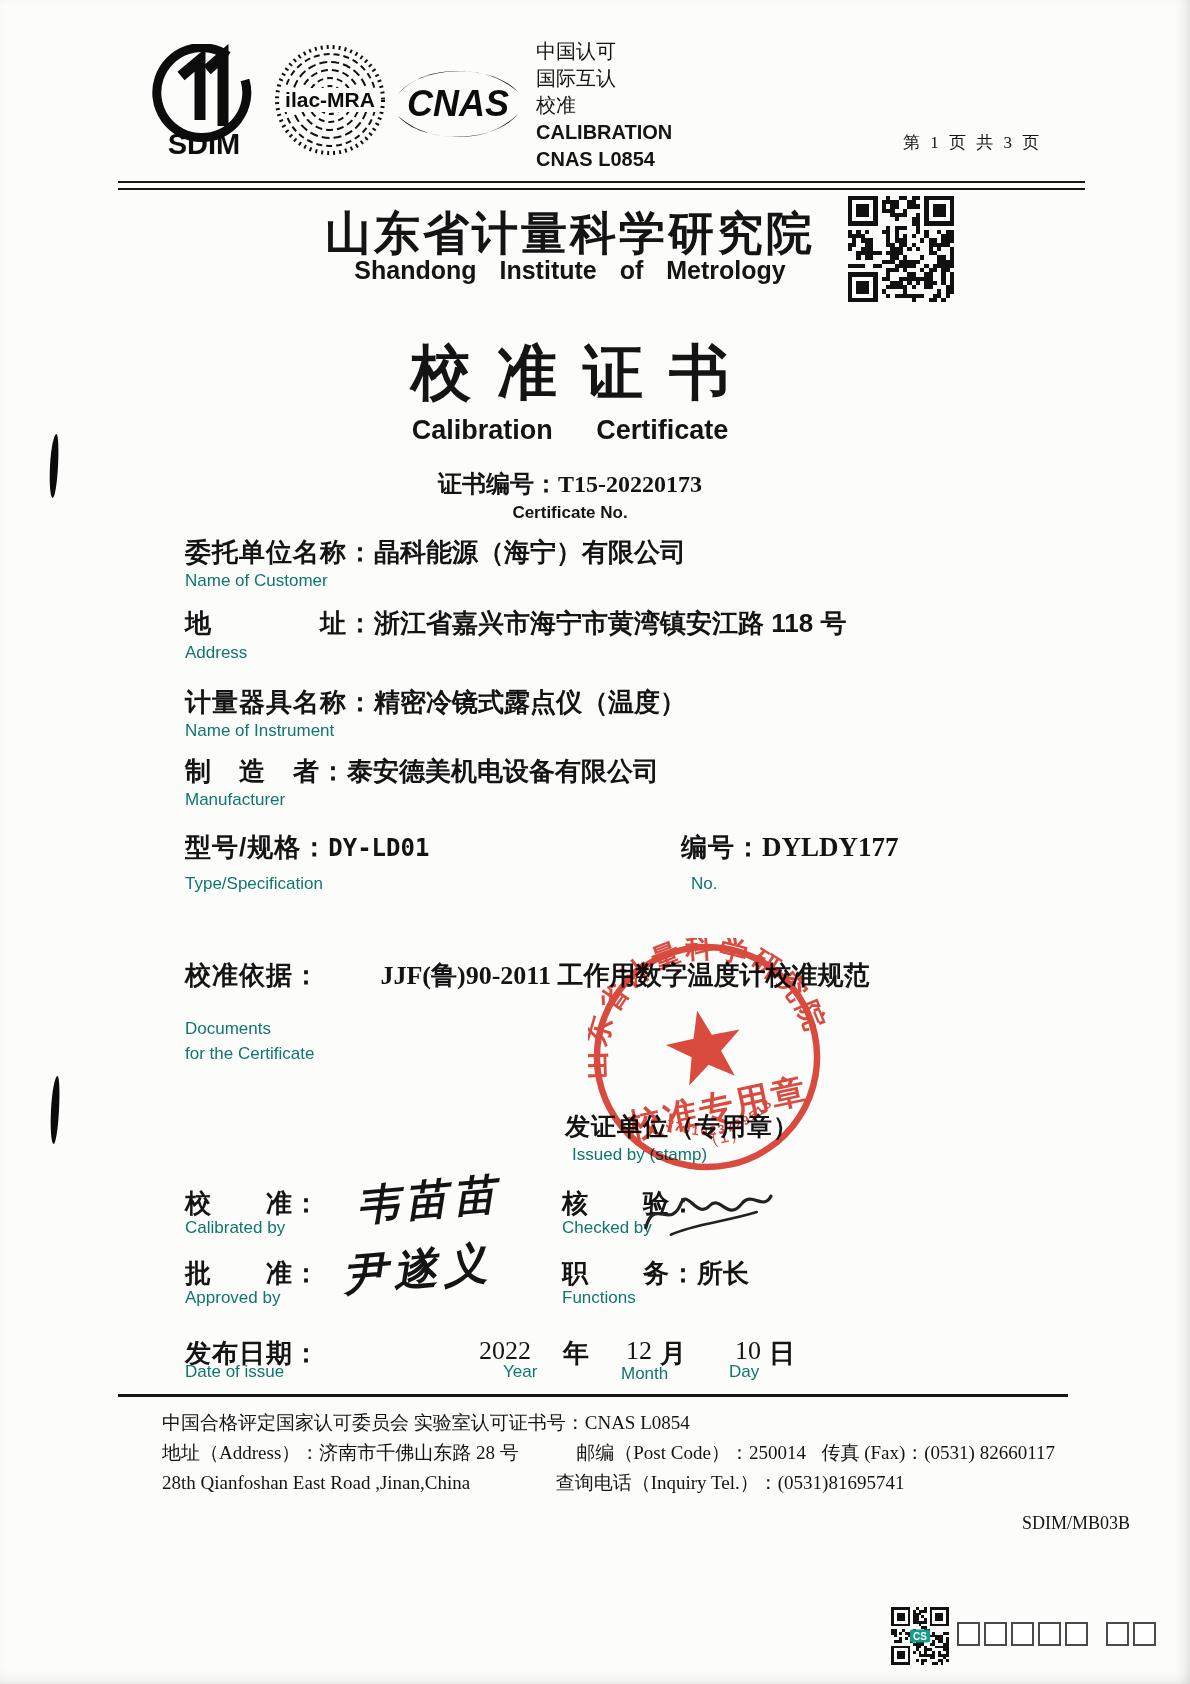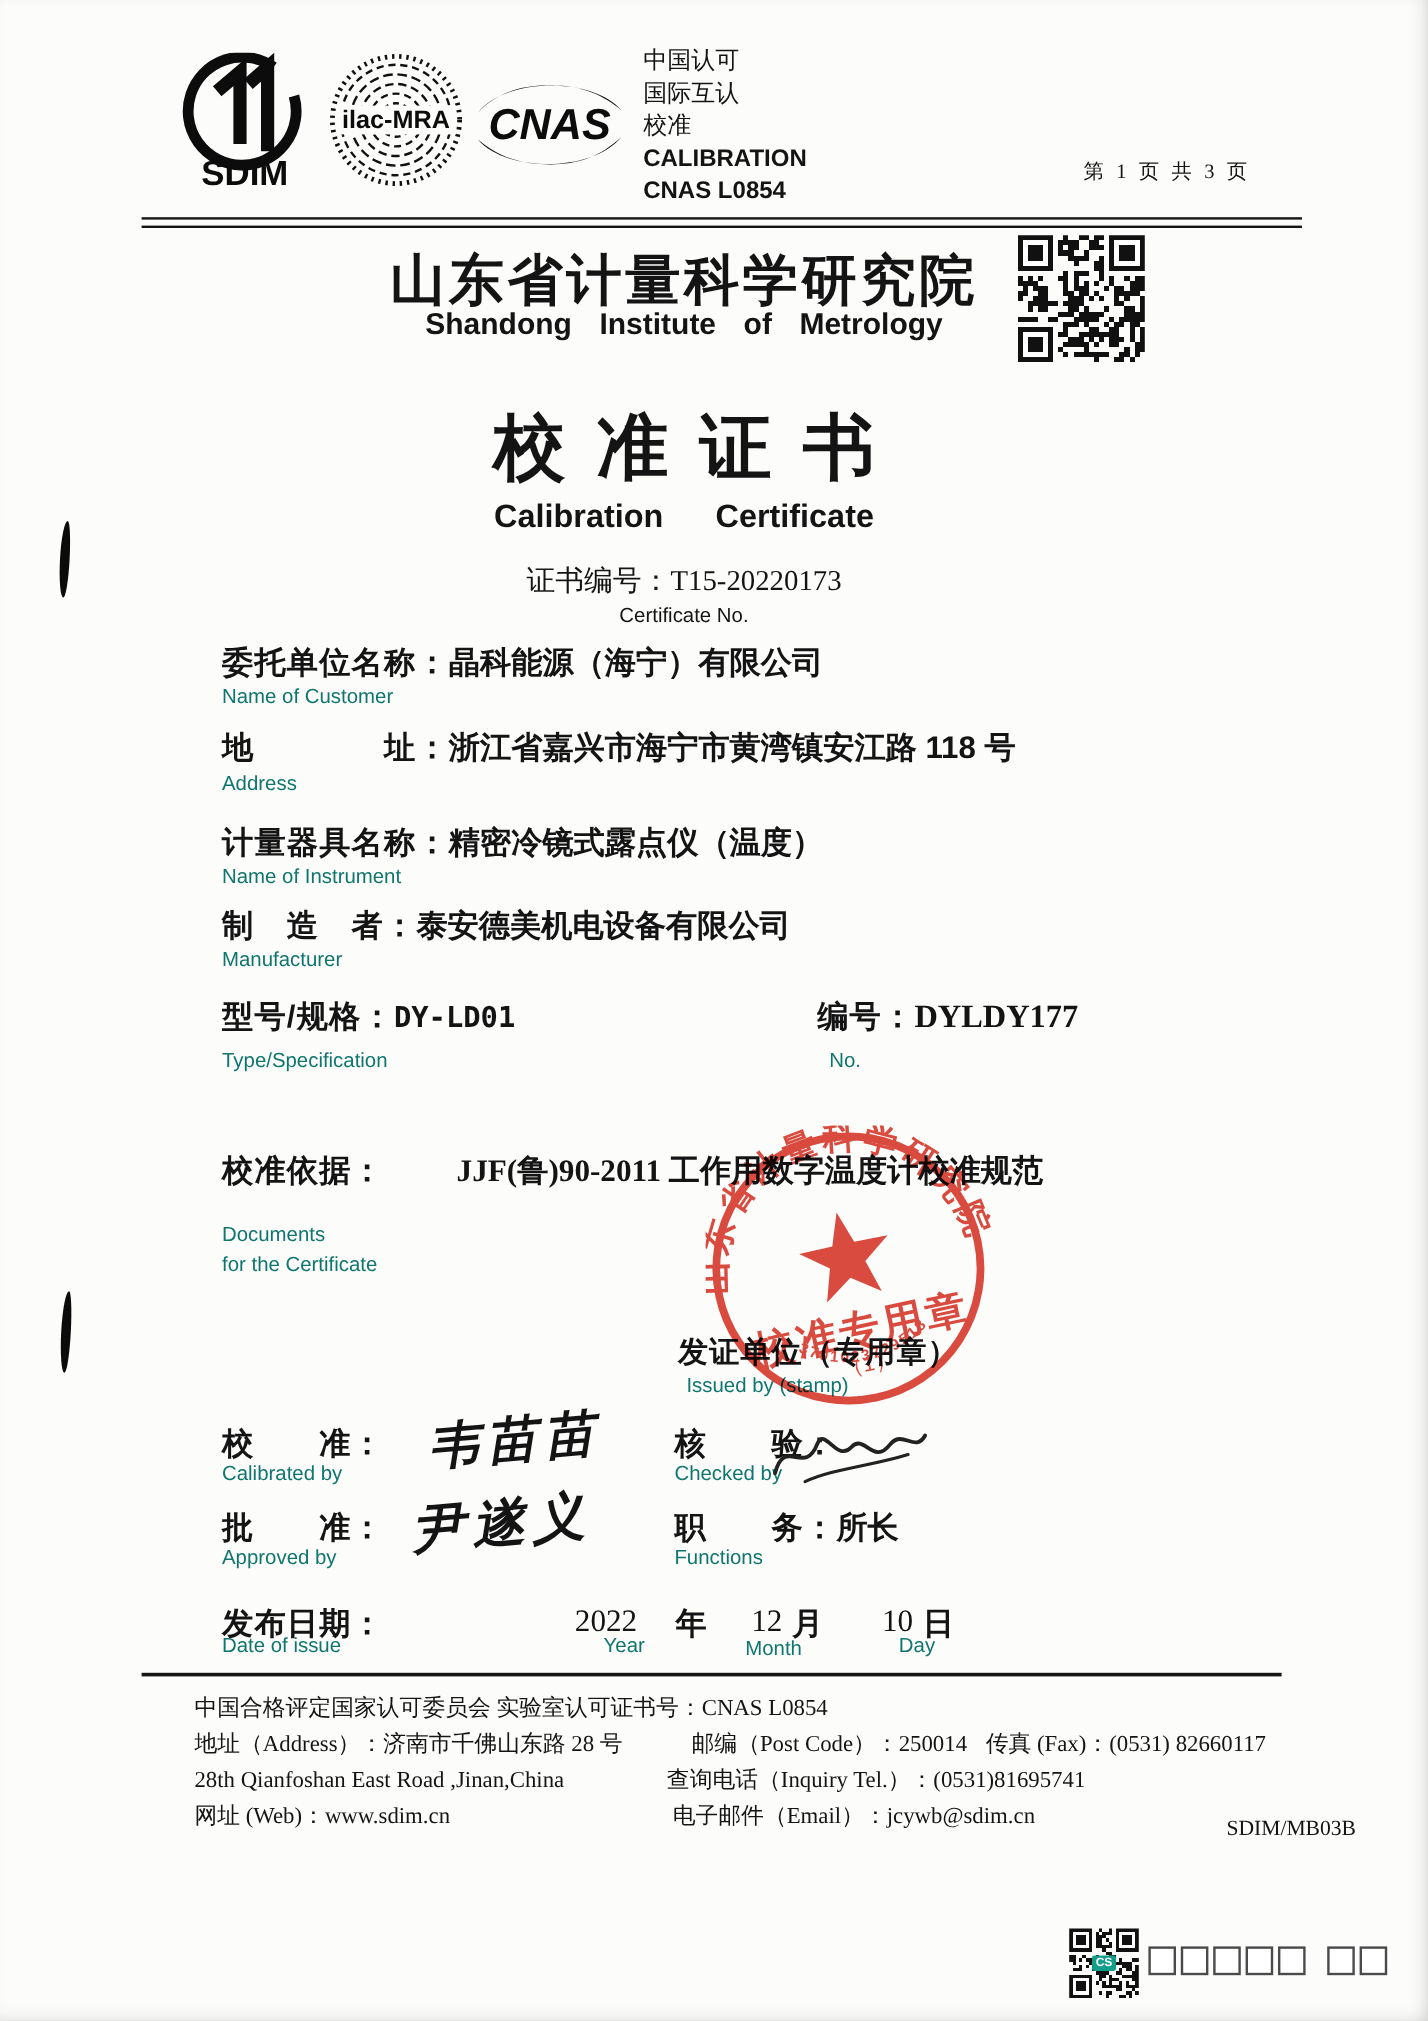--- a/index.html
+++ b/index.html
@@ -5,21 +5,21 @@
   html,body{margin:0;padding:0;background:#e8e8e8;}
   .page{position:relative;width:1190px;height:1684px;margin:0 auto;background:#fcfcfb;overflow:hidden;
         font-family:"Liberation Sans",sans-serif;color:#141414;
         box-shadow:inset -10px 0 16px -10px rgba(0,0,0,.18), inset 0 -10px 16px -10px rgba(0,0,0,.10);}
   .abs{position:absolute;}
   .lbl{font-weight:bold;font-size:26px;letter-spacing:1px;}
   .val{font-weight:bold;font-size:26px;}
   .sub{font-size:17px;color:#0f766e;}
   .serif{font-family:"Liberation Serif","DejaVu Serif",serif;}
   .mono{font-family:"DejaVu Sans Mono","Liberation Mono",monospace;}
-  .ctr{left:120px;width:900px;text-align:center;}
+  .ctr{left:120px;width:900px;text-align:center;font-weight:bold;}
   .rule-double{left:118px;top:181px;width:967px;height:5px;border-top:2px solid #161616;border-bottom:2px solid #161616;}
   .rule-single{left:118px;top:1394px;width:950px;border-top:3px solid #161616;}
   .acc-line{font-size:20px;line-height:27px;}
   .acc-bold{font-weight:bold;}
   .institute-cn{top:203px;font-size:46px;font-weight:bold;letter-spacing:3px;}
   .institute-en{top:256px;font-size:25px;font-weight:bold;word-spacing:16px;}
   .title-cn{top:333px;font-size:60px;font-weight:bold;letter-spacing:26px;text-indent:26px;}
   .title-en{top:415px;font-size:27px;font-weight:bold;word-spacing:36px;}
   .certno{top:468px;font-size:24px;}
   .certno-sub{top:503px;font-size:17px;}
@@ -395,21 +395,21 @@
     <span class="abs lbl" style="left:378px">年</span>
     <span class="abs serif" style="left:441px;font-size:26px">12</span>
     <span class="abs lbl" style="left:475px">月</span>
     <span class="abs serif" style="left:550px;font-size:26px">10</span>
     <span class="abs lbl" style="left:584px">日</span>
   </div>
   <div class="abs row sub" style="top:1362px">
     <span>Date of issue</span>
     <span class="abs" style="left:318px;top:0">Year</span>
     <span class="abs" style="left:436px;top:2px">Month</span>
-    <span class="abs" style="left:564px;top:0">Day</span>
+    <span class="abs" style="left:544px;top:0">Day</span>
   </div>
 
   <div class="abs rule-single"></div>
 
   <svg class="abs stamp" style="left:588px;top:938px" width="238" height="238" viewBox="0 0 240 240">
     <g transform="rotate(-12 120 120)">
       <circle cx="120" cy="120" r="111" fill="none" stroke="#d8372b" stroke-width="6.5"></circle>
       <path id="stamp-arc-top" d="M 26 168 A 104 104 0 1 1 214 168" fill="none"></path>
       <text fill="#d8372b" font-size="28" font-weight="bold" letter-spacing="4" font-family="Liberation Sans, sans-serif">
         <textPath href="#stamp-arc-top" startOffset="50%" text-anchor="middle">山东省计量科学研究院</textPath>
@@ -429,25 +429,20 @@
     <span>地址（Address）：</span><span>济南市千佛山东路 28 号</span>
     <span style="display:inline-block;width:48px"></span>
     <span>邮编（Post Code）：</span><span>250014</span>
     <span style="display:inline-block;width:6px"></span>
     <span>传真 (Fax)：</span><span>(0531) 82660117</span>
   </div>
   <div class="abs footer-line" style="left:162px;top:1470px">
     <span>28th Qianfoshan East Road ,Jinan,China</span>
     <span style="display:inline-block;width:76px"></span>
     <span>查询电话（Inquiry Tel.）：</span><span>(0531)81695741</span>
-  </div>
-  <div class="abs footer-line" style="left:162px;top:1500px">
-    <span>网址 (Web)：</span><span>www.sdim.cn</span>
-    <span style="display:inline-block;width:176px"></span>
-    <span>电子邮件（Email）：</span><span>jcywb@sdim.cn</span>
   </div>
 
   <div class="abs serif" style="left:1022px;top:1513px;font-size:18px">SDIM/MB03B</div>
 
   <div class="abs" style="left: 891px; top: 1607px; width: 58px; height: 58px; position: absolute;"><svg width="100%" height="100%" viewBox="0 0 21 21" shape-rendering="crispEdges" fill="#111">
         <rect x="9" y="0" width="1" height="1"></rect>
         <rect x="12" y="0" width="1" height="1"></rect>
         <rect x="8" y="1" width="1" height="1"></rect>
         <rect x="10" y="1" width="1" height="1"></rect>
         <rect x="11" y="1" width="1" height="1"></rect>

